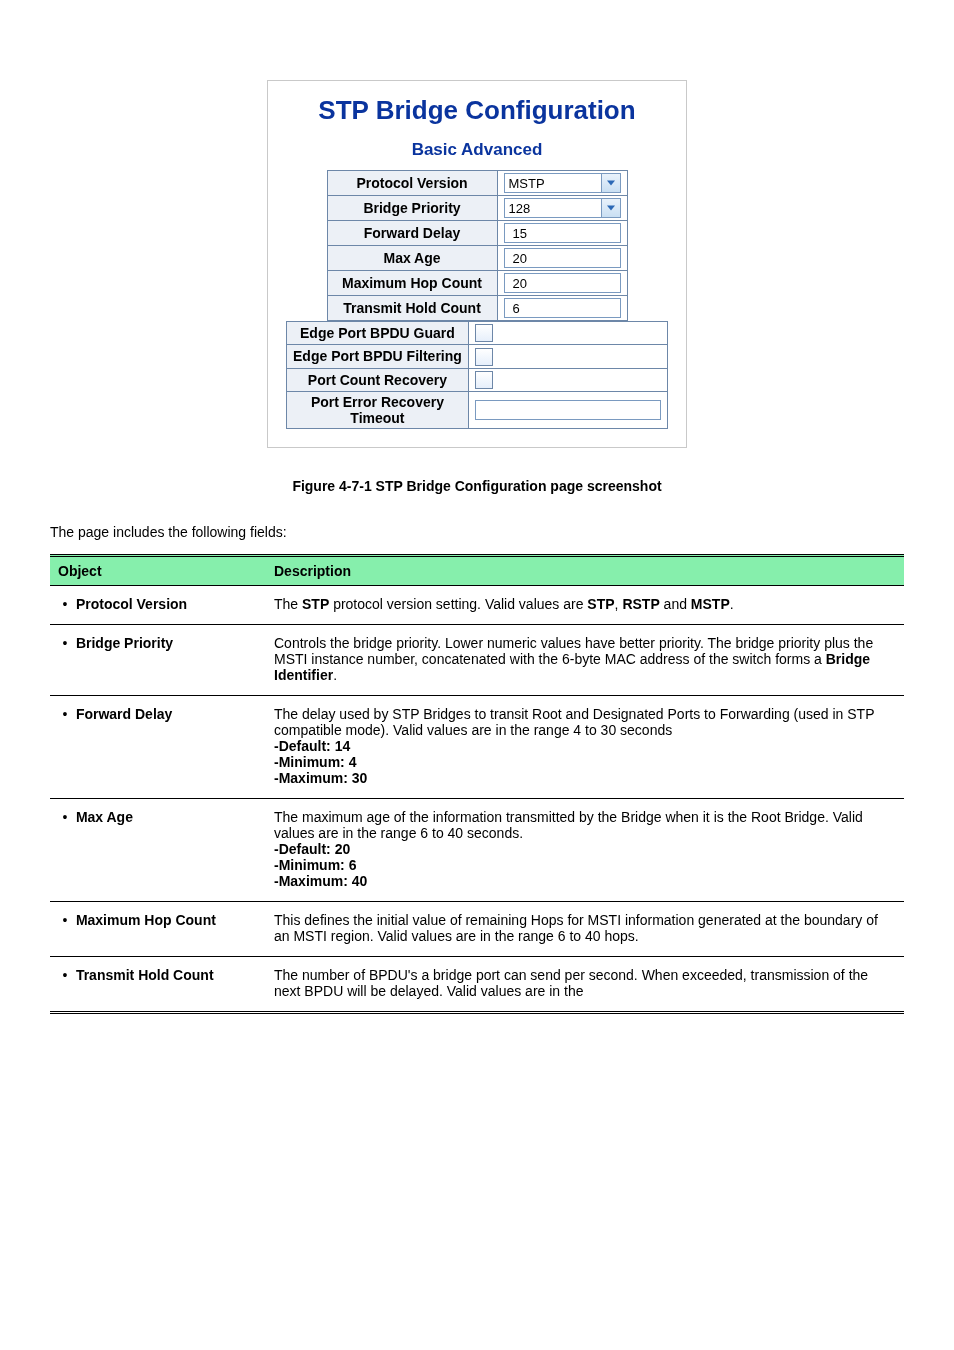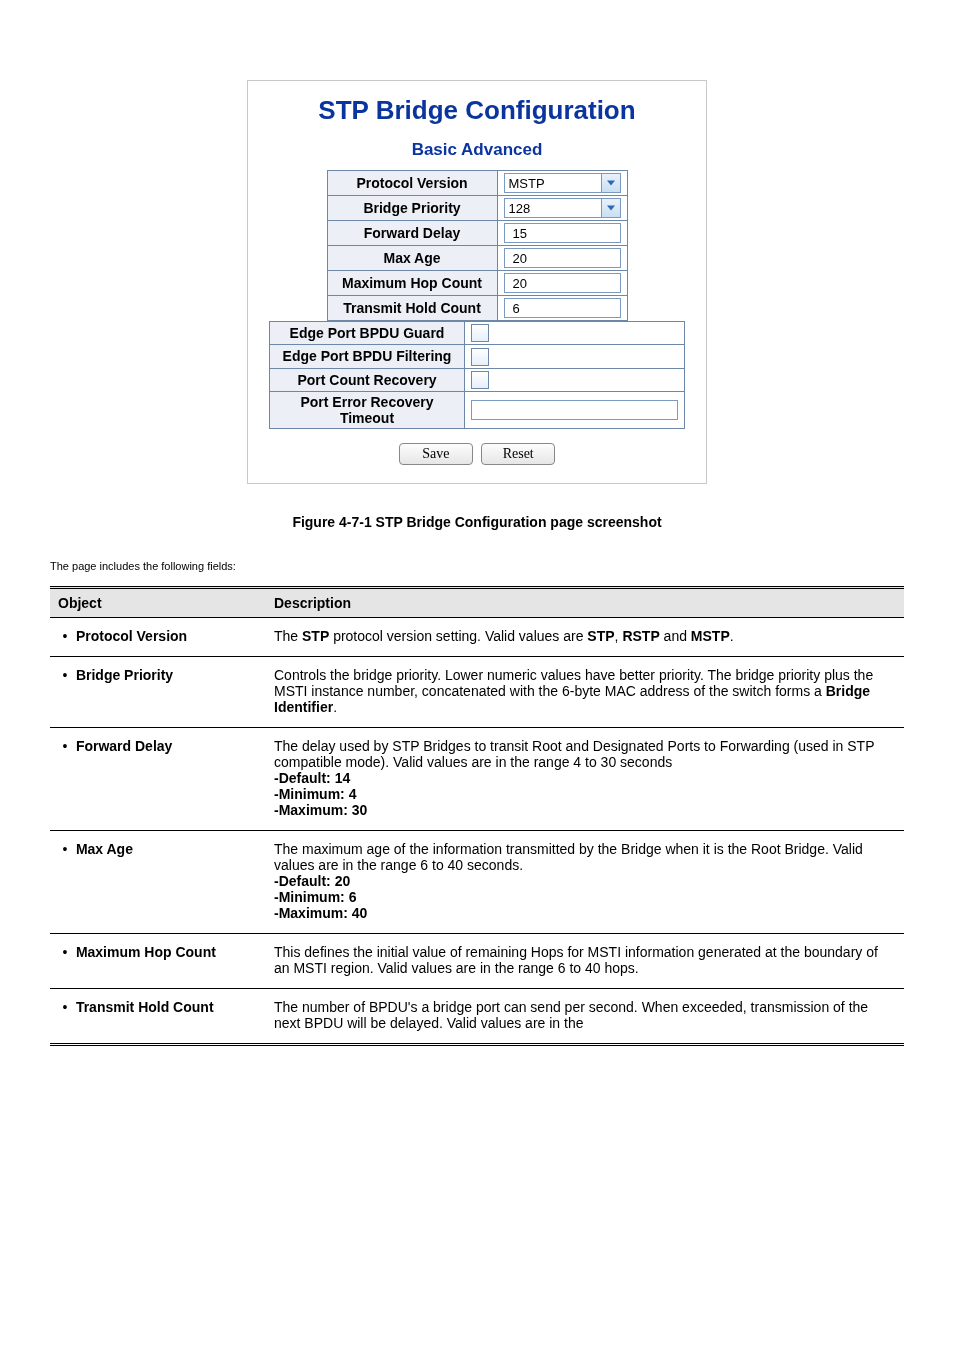--- a/index.html
+++ b/index.html
@@ -11,21 +11,21 @@
     width: 954px;
   }
   .page {
     width: 954px;
     padding: 30px 50px 60px;
     box-sizing: border-box;
   }
 
   
   .config-wrap {
-    width: 460px;
+    width: 420px;
     margin: 50px auto 30px;
     border: 1px solid #c9c9c9;
     background: #fff;
     padding: 10px 18px 18px;
     box-sizing: border-box;
   }
   .config-title {
     font-size: 26px;
     font-weight: bold;
     color: #0a349e;
@@ -119,32 +119,32 @@
     cursor: pointer;
   }
 
   .figure-caption {
     text-align: center;
     font-size: 14px;
     font-weight: bold;
     margin: 18px 0 30px;
   }
   .intro-line {
-    font-size: 11px;
+    font-size: 14px;
     margin: 30px 0 14px;
   }
 
   
   .desc-table {
     width: 100%;
     border-collapse: collapse;
     font-size: 14px;
   }
   .desc-table thead th {
-    background: #e5e5e5;
+    background: #86efac;
     border-top: 3px double #000;
     border-bottom: 1px solid #000;
     text-align: left;
     font-weight: bold;
     padding: 6px 8px;
   }
   .desc-table td {
     border-bottom: 1px solid #000;
     padding: 10px 8px 12px;
     vertical-align: top;
@@ -244,24 +244,20 @@
           </tr>
           <tr>
             <td class="lbl">Port Error Recovery Timeout</td>
             <td class="val">
               <div class="fake-input" style="width: 100%;"></div>
             </td>
           </tr>
         </tbody>
     </table>
 
-    <div class="buttons-row">
-      <span class="btn">Save</span>
-      <span class="btn">Reset</span>
-    </div>
   </div>
 
   <div class="figure-caption">Figure 4-7-1 STP Bridge Configuration page screenshot</div>
   <div class="intro-line">The page includes the following fields:</div>
 
   <table class="desc-table">
     <thead>
       <tr>
         <th class="obj-cell">Object</th>
         <th>Description</th>

